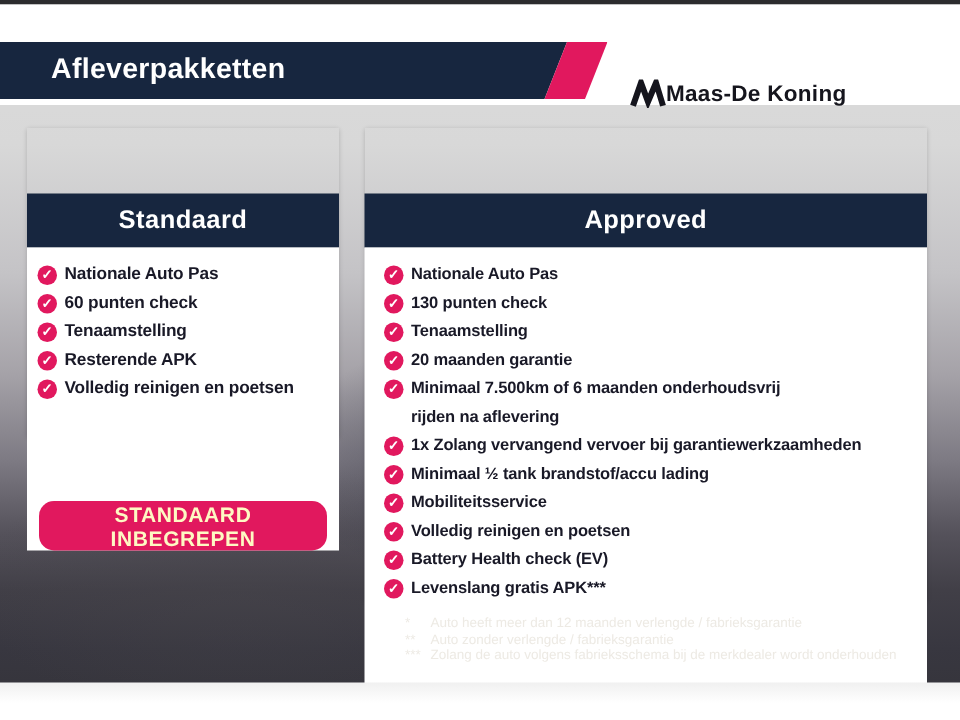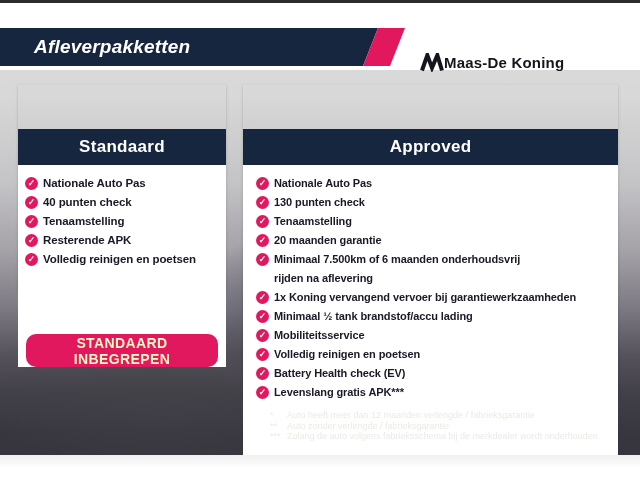--- a/index.html
+++ b/index.html
@@ -12,21 +12,21 @@
       linear-gradient(180deg,#dcdcdc 0%,#d8d8d8 20%,#c4c3c6 38%,#a5a2a8 52%,#7d7a83 64%,#55525b 74%,#413f47 82%,#383740 90%,#343339 100%);
   }
   .top-strip{position:absolute;left:0;top:0;width:640px;height:3px;background:#2c2c2e;}
   .header-white{position:absolute;left:0;top:3px;width:640px;height:67px;background:#ffffff;}
   .navy-bar{
     position:absolute;left:0;top:25px;width:378px;height:38px;
     background:var(--navy,#17263f);
     clip-path:polygon(0 0,100% 0,calc(100% - 15px) 100%,0 100%);
     display:flex;align-items:center;
   }
-  .navy-bar .title{color:#fff;font-weight:bold;font-size:19px;padding-left:34px;letter-spacing:.2px;font-style:italic;}
+  .navy-bar .title{color:#fff;font-weight:bold;font-size:19px;padding-left:34px;letter-spacing:.2px;}
   .pink-slash{
     position:absolute;left:363px;top:25px;width:42px;height:38px;
     background:var(--accent,#e1185e);
     clip-path:polygon(15px 0,100% 0,calc(100% - 15px) 100%,0 100%);
   }
   .logo{position:absolute;left:420px;top:30px;display:flex;align-items:center;gap:0;margin-top:20px;}
   .logo svg{display:block;}
   .logo .brand-text{font-weight:bold;font-size:15px;color:#15151d;letter-spacing:.2px;}
 
   .panel{position:absolute;display:flex;flex-direction:column;box-shadow:0 1px 3px rgba(0,0,0,0.18);}
@@ -94,21 +94,21 @@
     <div class="panel-body">
       <ul class="check-list">
 
           <li class="check-item">
             <span class="check-icon"></span>
             <span class="item-text">Nationale Auto Pas</span>
           </li>
 
           <li class="check-item">
             <span class="check-icon"></span>
-            <span class="item-text">40 punten check</span>
+            <span class="item-text">60 punten check</span>
           </li>
 
           <li class="check-item">
             <span class="check-icon"></span>
             <span class="item-text">Tenaamstelling</span>
           </li>
 
           <li class="check-item">
             <span class="check-icon"></span>
             <span class="item-text">Resterende APK</span>
@@ -149,21 +149,21 @@
           </li>
 
           <li class="check-item">
             <span class="check-icon"></span>
             <span class="item-text">Minimaal 7.500km of 6 maanden onderhoudsvrij
 rijden na aflevering</span>
           </li>
 
           <li class="check-item">
             <span class="check-icon"></span>
-            <span class="item-text">1x Koning vervangend vervoer bij garantiewerkzaamheden</span>
+            <span class="item-text">1x Zolang vervangend vervoer bij garantiewerkzaamheden</span>
           </li>
 
           <li class="check-item">
             <span class="check-icon"></span>
             <span class="item-text">Minimaal ½ tank brandstof/accu lading</span>
           </li>
 
           <li class="check-item">
             <span class="check-icon"></span>
             <span class="item-text">Mobiliteitsservice</span>

